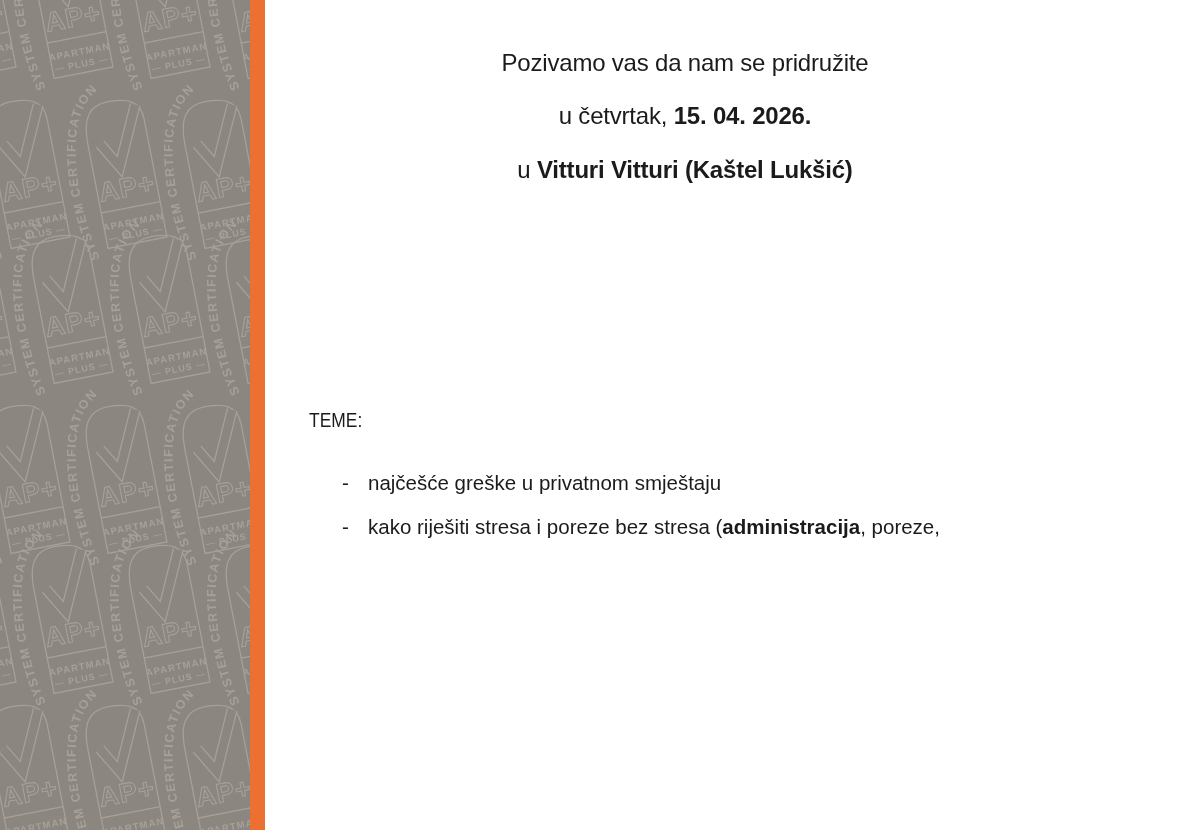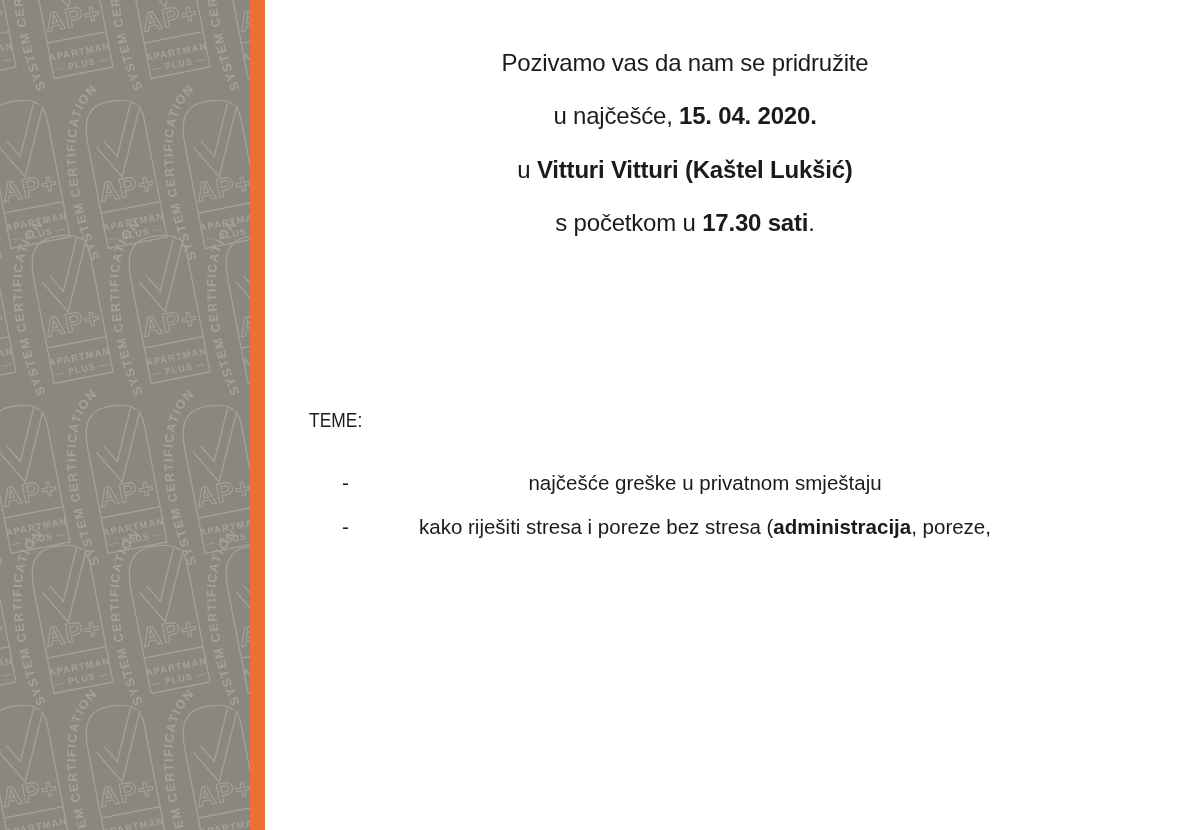--- a/index.html
+++ b/index.html
@@ -81,21 +81,21 @@
   }
 
   .topics {
     position: absolute; left: 77px; top: 461px;
     width: 700px;
     font-size: 20.5px;
     line-height: 43.5px;
   }
   .topic-row { display: flex; }
   .topic-dash { width: 26px; flex: 0 0 26px; }
-  .topic-text { flex: 1; text-align: center; }
+  .topic-text { flex: 1; }
 </style>
 </head>
 <body>
 
 <div class="page">
 
   <aside class="sidebar">
     <svg width="250" height="830" viewBox="0 0 250 830">
       <defs>
         <path id="arc-path" d="M 12,164 C 0,112 2,40 26,12 C 34,2 44,-5 60,-9" fill="none"></path>
@@ -138,23 +138,22 @@
       <use href="#badge" x="169" y="693"></use>
     </svg>
   </aside>
 
   <div class="accent-bar"></div>
 
   <main class="content">
 
     <div class="invite-header">
       <div><span>Pozivamo vas da nam se pridružite</span></div>
-      <div><span>u najčešće, </span><span class="b">15. 04. 2020.</span></div>
+      <div><span>u četvrtak, </span><span class="b">15. 04. 2026.</span></div>
       <div><span>u </span><span class="b">Vitturi Vitturi (Kaštel Lukšić)</span></div>
-      <div><span>s početkom u </span><span class="b">17.30 sati</span><span>.</span></div>
     </div>
 
     <div class="topics-label">TEME:</div>
 
     <div class="topics">
       <div class="topic-row">
         <span class="topic-dash">-</span>
         <span class="topic-text">najčešće greške u privatnom smještaju</span>
       </div>
       <div class="topic-row">

